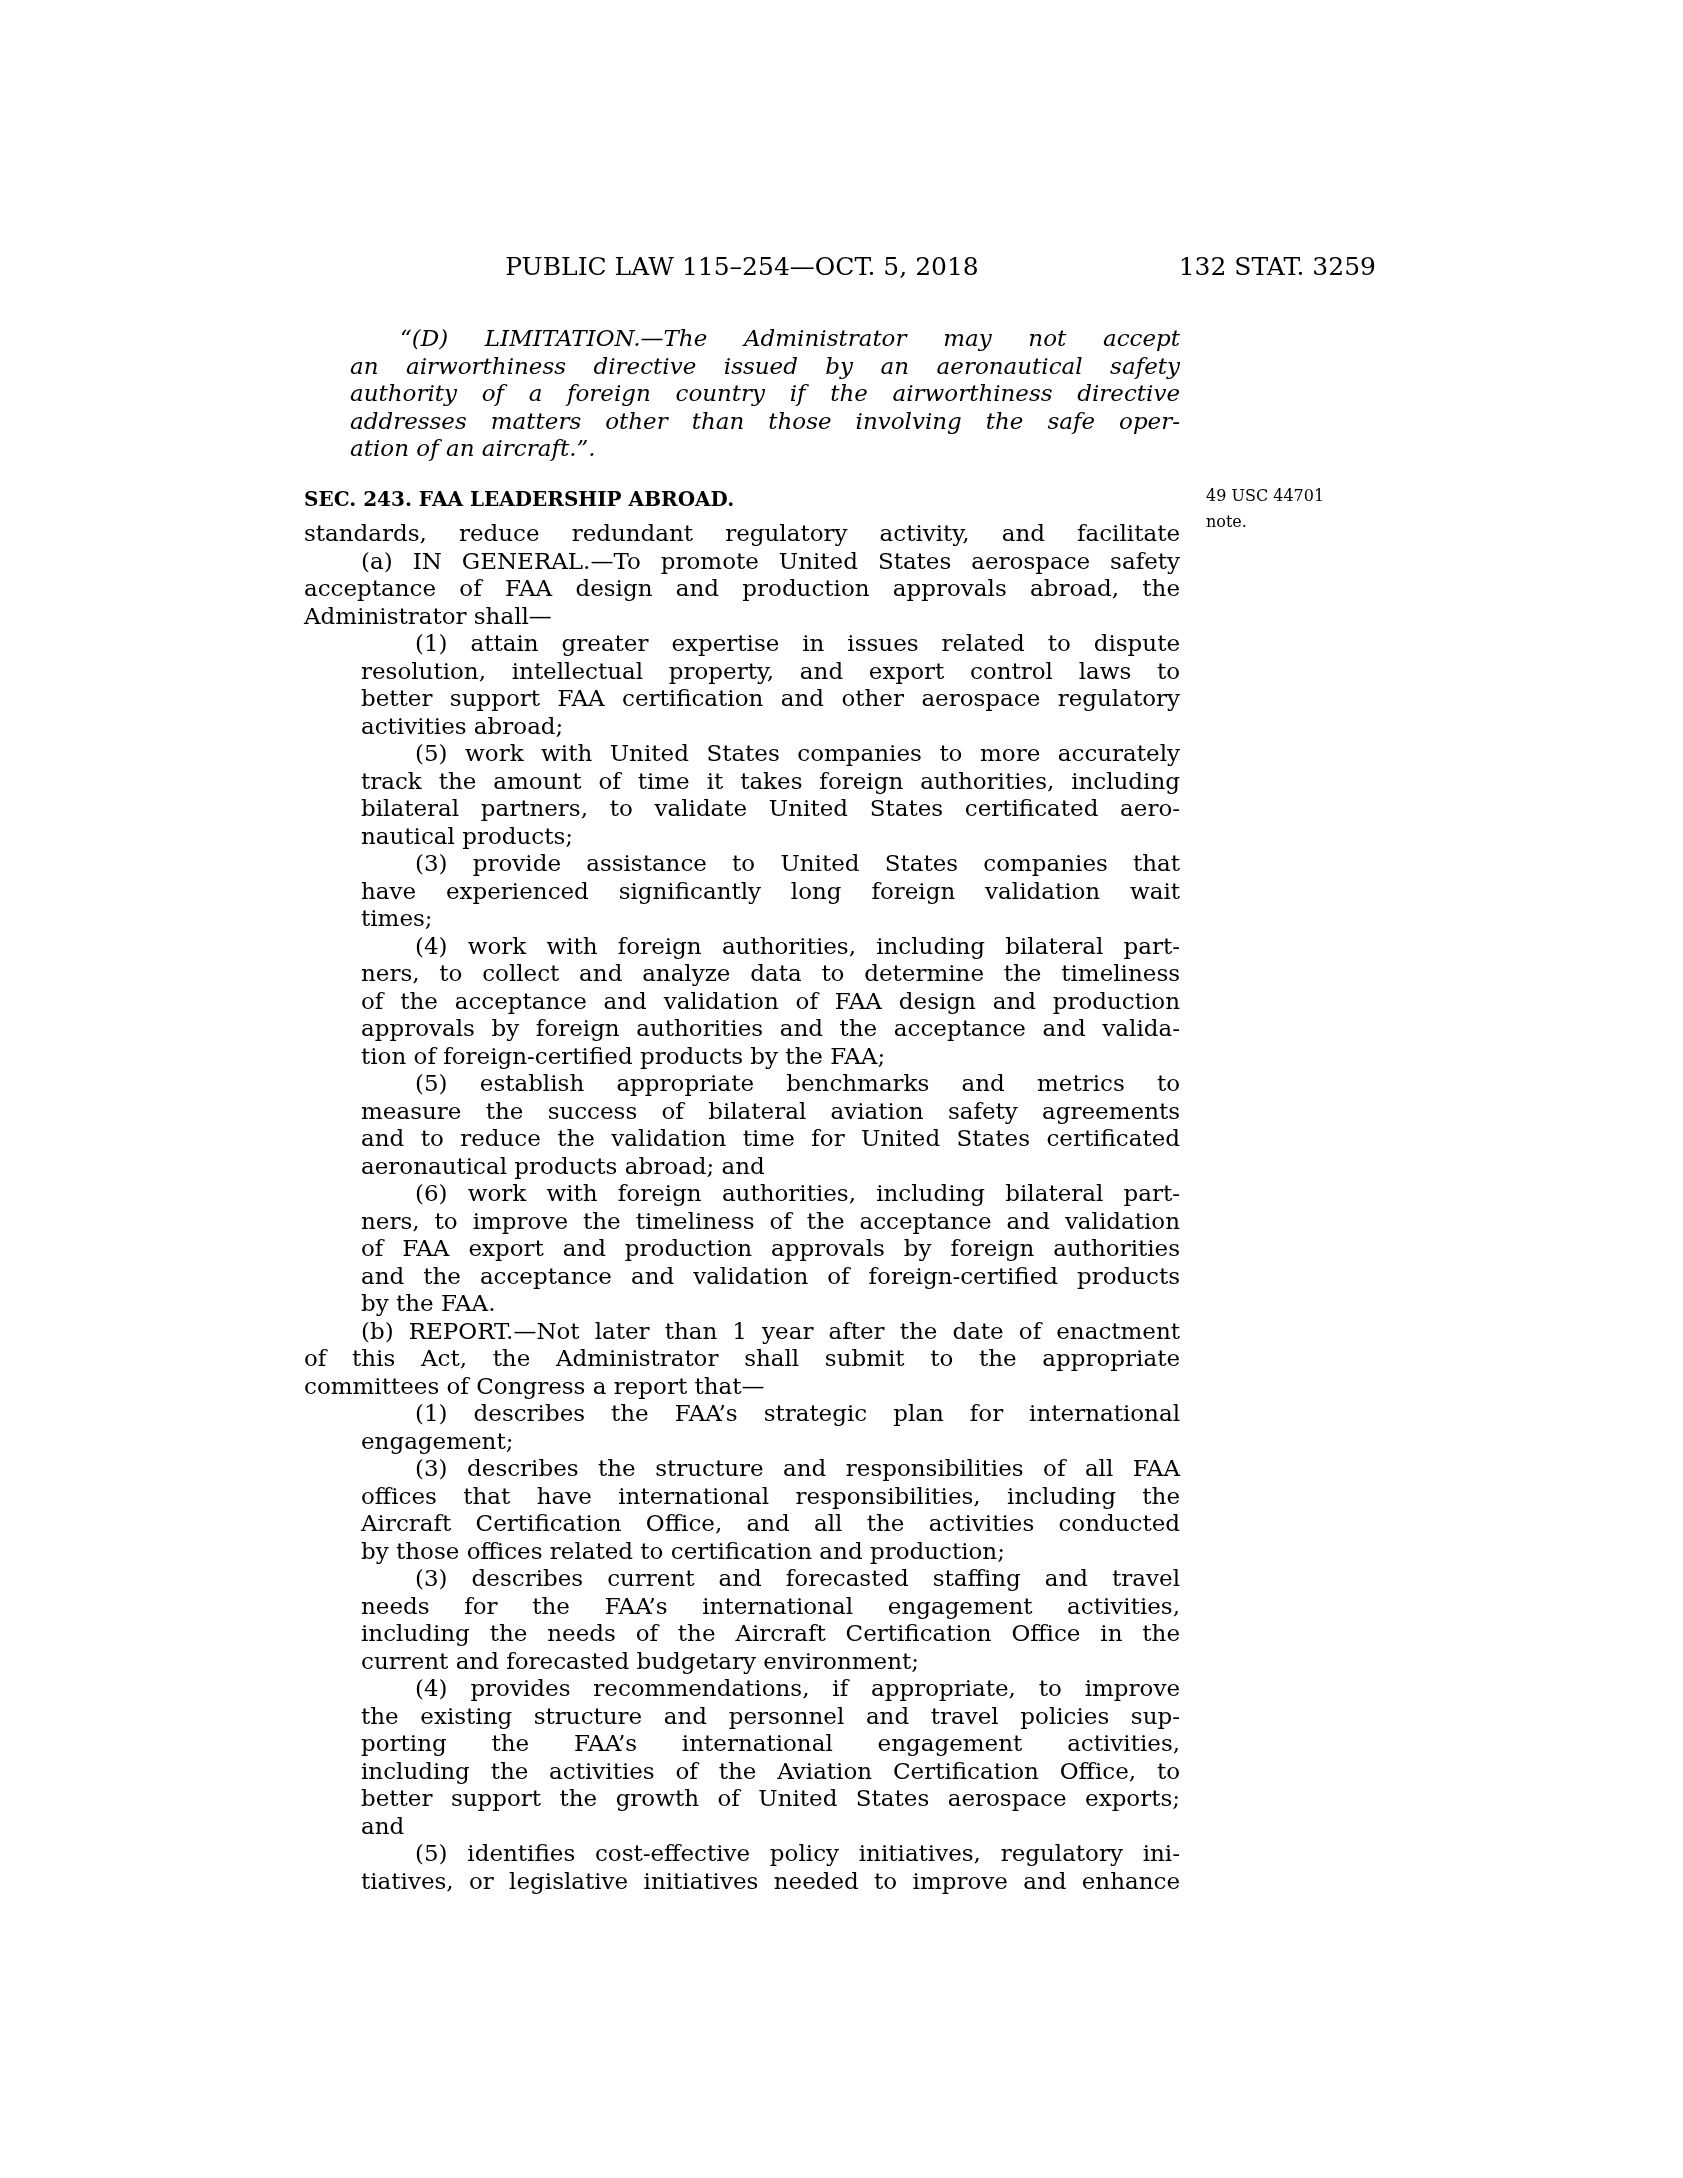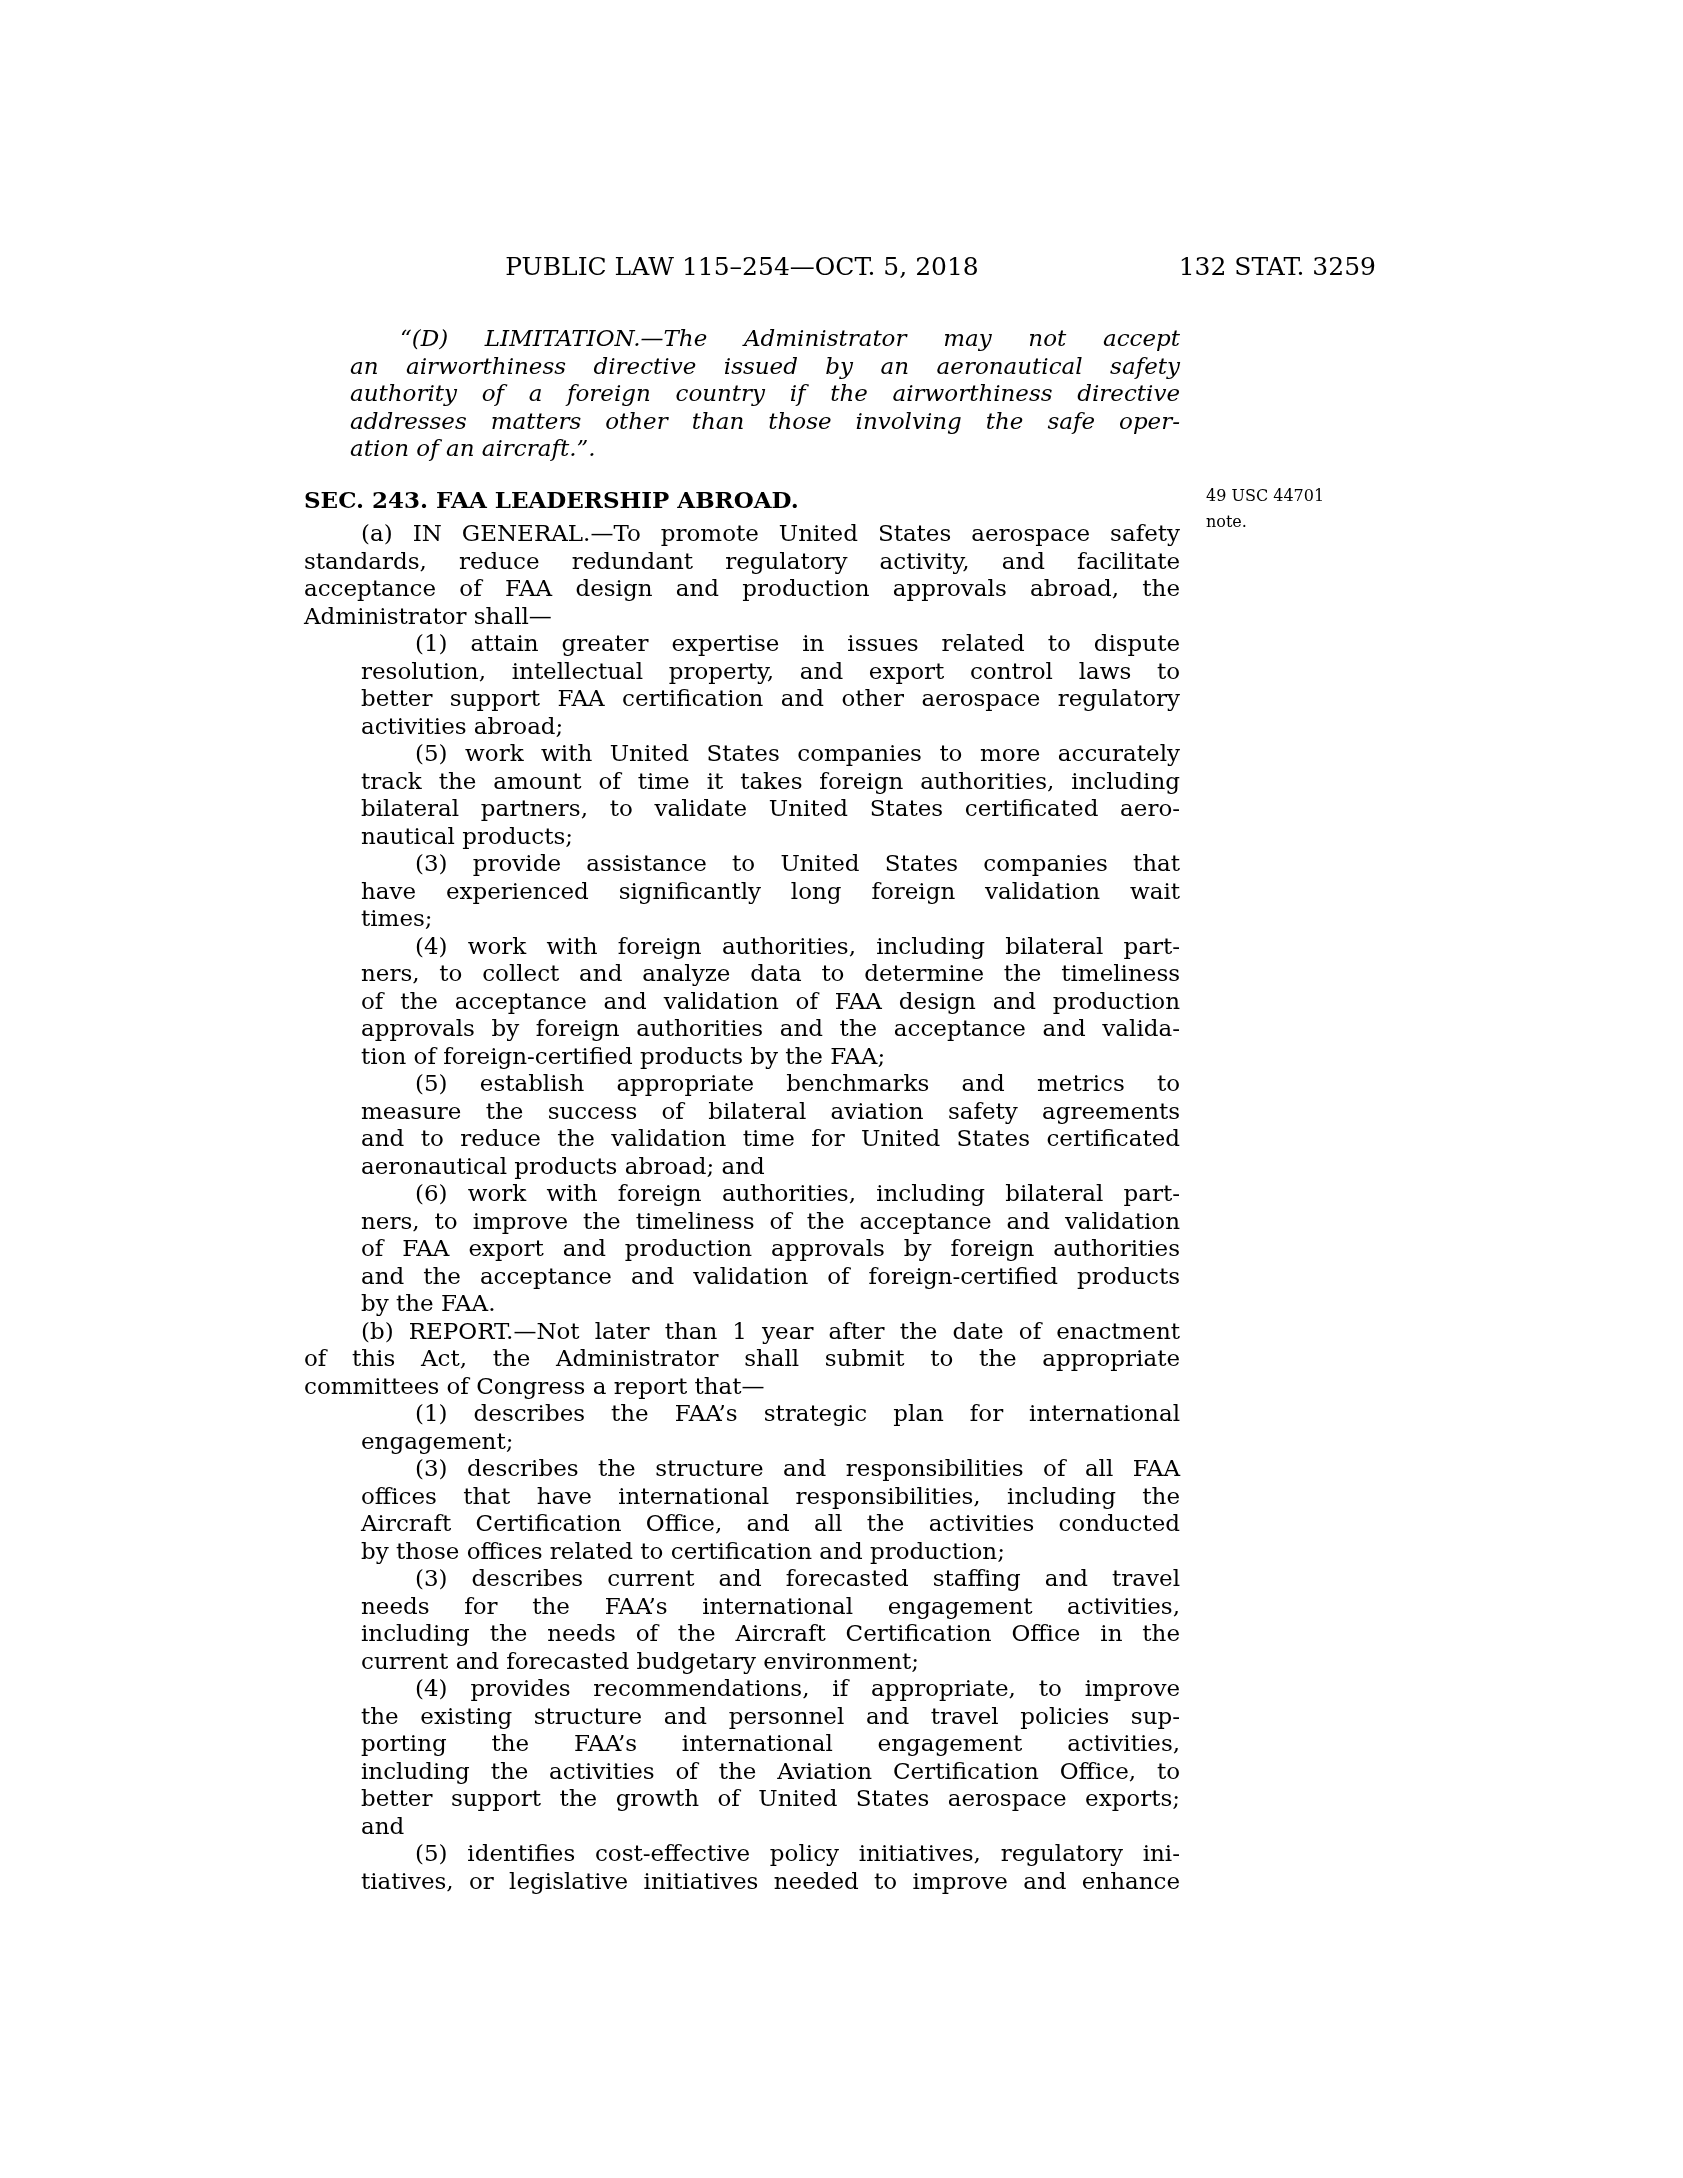--- a/index.html
+++ b/index.html
@@ -42,21 +42,21 @@
     width: 876px;
     font-size: 23px;
     line-height: 27.5px;
   }
   .block { margin: 0; }
   .block.quoted  { margin-left: 46px; font-style: italic; }
   .block.item    { margin-left: 57px; }
   .block.heading {
     font-weight: 700;
     margin-top: 23px;
-    font-size: 23px;
+    font-size: 20px;
     white-space: nowrap;
   }
   .block.para.first-after-heading { margin-top: 7px; }
   .line {
     text-align: justify;
     text-align-last: justify;
     hyphens: none;
   }
   .line.last { text-align-last: left; }
   .quoted .line.first { padding-left: 50px; }
@@ -86,22 +86,22 @@
         <div class="line first">“(D) LIMITATION.—The Administrator may not accept</div>
         <div class="line">an airworthiness directive issued by an aeronautical safety</div>
         <div class="line">authority of a foreign country if the airworthiness directive</div>
         <div class="line">addresses matters other than those involving the safe oper-</div>
         <div class="line last">ation of an aircraft.”.</div>
       </div>
       <div class="block heading">
         <div class="line first last">SEC. 243. FAA LEADERSHIP ABROAD.</div>
       </div>
       <div class="block para first-after-heading">
+        <div class="line">standards, reduce redundant regulatory activity, and facilitate</div>
         <div class="line first">(a) IN GENERAL.—To promote United States aerospace safety</div>
-        <div class="line">standards, reduce redundant regulatory activity, and facilitate</div>
         <div class="line">acceptance of FAA design and production approvals abroad, the</div>
         <div class="line last">Administrator shall—</div>
       </div>
       <div class="block item">
         <div class="line first">(1) attain greater expertise in issues related to dispute</div>
         <div class="line">resolution, intellectual property, and export control laws to</div>
         <div class="line">better support FAA certification and other aerospace regulatory</div>
         <div class="line last">activities abroad;</div>
       </div>
       <div class="block item">

